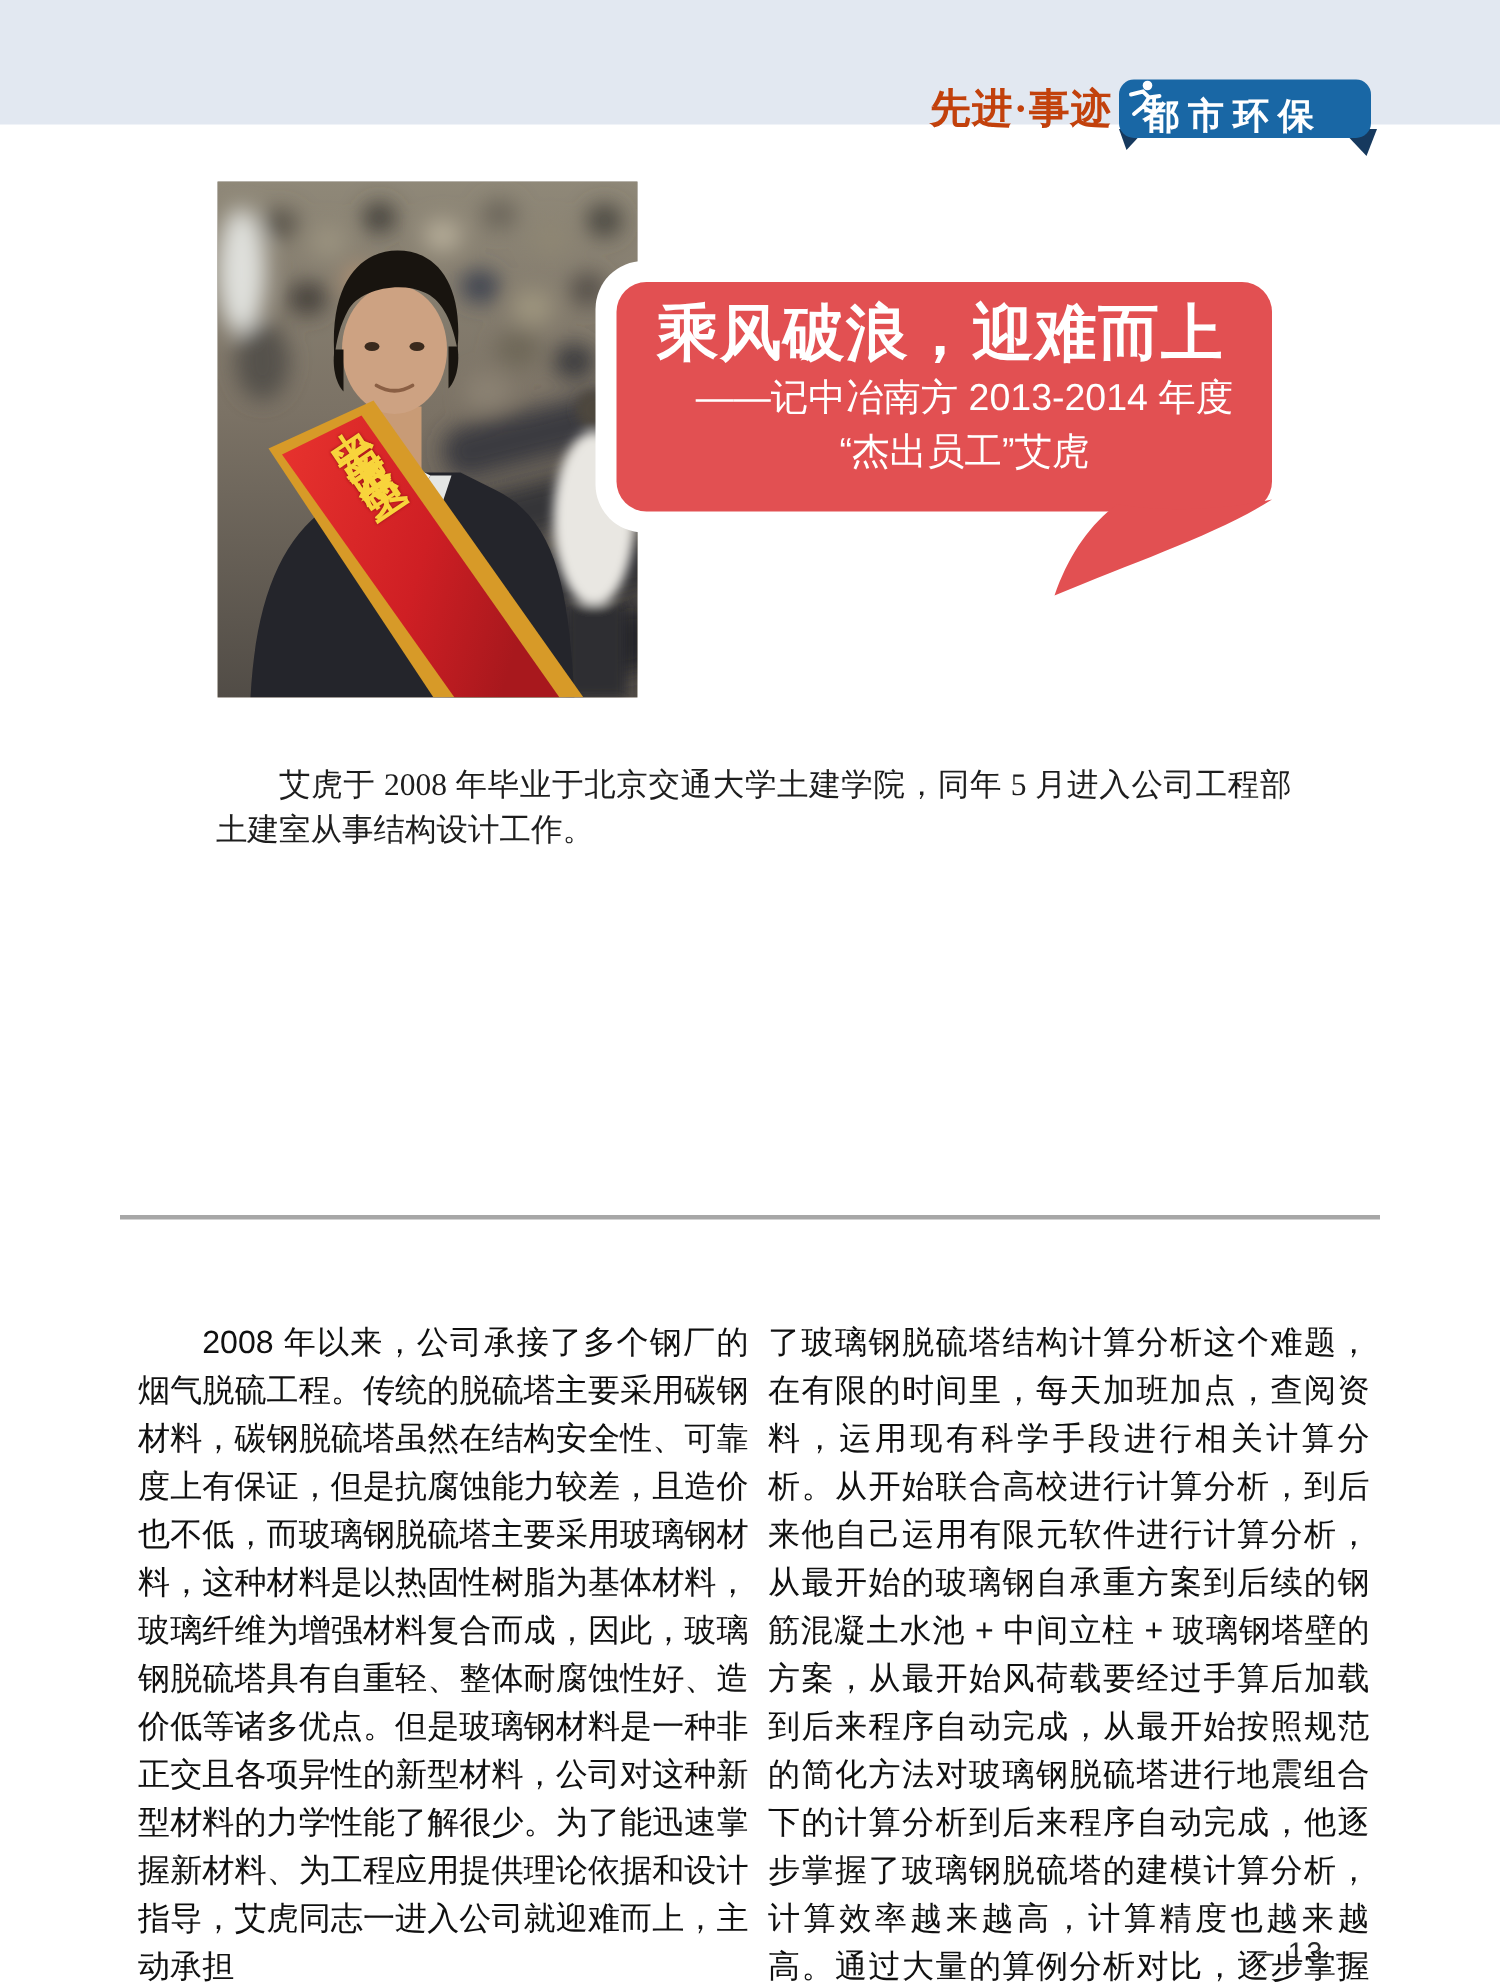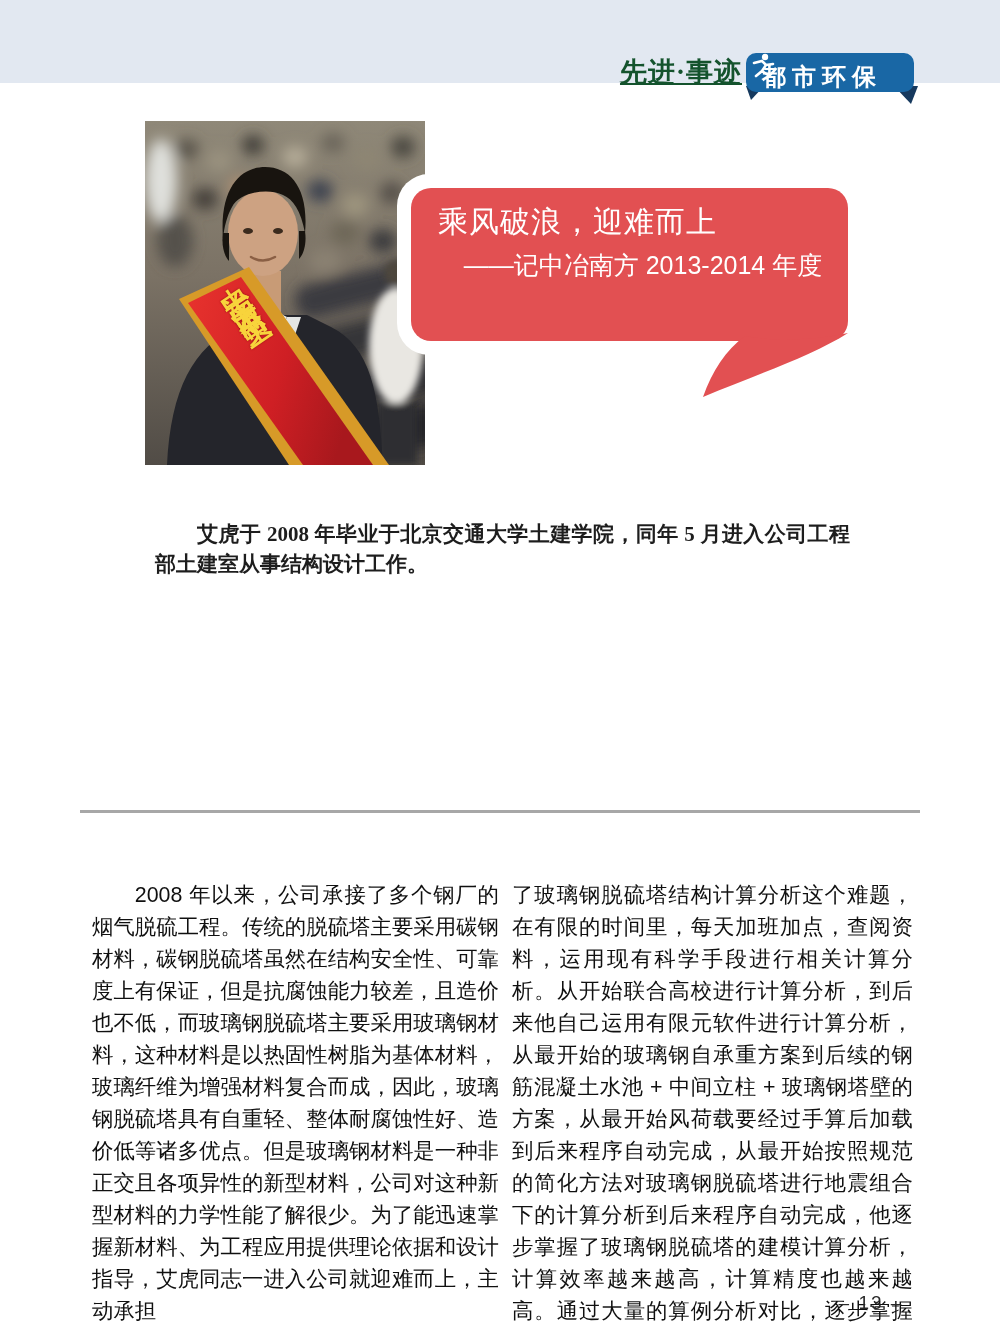--- a/index.html
+++ b/index.html
@@ -4,22 +4,22 @@
 <style>
   html,body{margin:0;padding:0;}
   body{
     width:1000px;height:1324px;position:relative;background:#ffffff;
     font-family:"Liberation Sans",sans-serif;overflow:hidden;
   }
   
   .top-band{position:absolute;left:0;top:0;width:1000px;height:83px;background:#e2e8f1;}
   .header-label{
     position:absolute;left:600px;top:54px;width:142px;text-align:right;
-    font-family:"Liberation Serif",serif;font-weight:bold;font-size:27px;color:#14532d;
-    letter-spacing:1px;white-space:nowrap;text-decoration:underline;
+    font-family:"Liberation Serif",serif;font-weight:bold;font-size:27px;color:#c2410c;
+    letter-spacing:1px;white-space:nowrap;
   }
   .badge-wrap{position:absolute;left:746px;top:50px;width:172px;height:58px;}
   .badge-wrap svg{position:absolute;left:0;top:0;}
   .badge-text{
     position:absolute;left:16px;top:11px;color:#ffffff;font-weight:bold;font-size:24px;
     letter-spacing:6px;white-space:nowrap;font-family:Liberation Mono, monospace;
   }
   .runner{position:absolute;left:128px;top:8px;}
   
   .photo{
@@ -36,31 +36,31 @@
   
   .bubble-outline{
     position:absolute;left:397px;top:174px;width:464px;height:181px;background:#ffffff;
     border-radius:32px;z-index:2;
   }
   .bubble{
     position:absolute;left:411px;top:188px;width:437px;height:153px;background:#e25052;
     border-radius:20px;z-index:3;color:#ffffff;box-sizing:border-box;padding:9px 0 0 27px;
   }
   .bubble-title{
-    font-size:30px;font-weight:400;line-height:50px;letter-spacing:1px;white-space:nowrap;
+    font-size:41px;font-weight:700;line-height:50px;letter-spacing:1px;white-space:nowrap;
   }
   .bubble-sub{font-size:25px;line-height:36px;white-space:nowrap;font-weight:500;text-align:center;}
   .bubble-tail{position:absolute;left:690px;top:326px;z-index:3;}
   
   .intro{
     position:absolute;left:144px;top:509px;width:717px;z-index:0;
     font-family:"Liberation Serif",serif;font-size:21px;line-height:29.6px;color:#1d1d1d;
     text-align:justify;text-justify:inter-ideograph;
   }
-  .intro p{margin:11px;text-indent:2em;font-weight:bold;}
+  .intro p{margin:0;text-indent:2em;}
   
   .divider{position:absolute;left:80px;top:810px;width:840px;height:3px;background:#a7a7a7;}
   
   .col{position:absolute;top:879px;color:#101010;}
   .col-left{left:92px;width:407px;}
   .col-right{left:512px;width:401px;}
   .col-heading{
     font-size:22px;font-weight:bold;line-height:30px;margin:0 0 8px 0;color:#000;
     letter-spacing:0.5px;
   }
@@ -167,20 +167,21 @@
       <path d="M 43 182 L 96 156 L 228 344 L 158 344 Z" fill="url(#sashg)"></path>
     </g>
   </svg>
   <div class="sash-text">中冶南方杰出员工</div>
 </div>
 
 <div class="bubble-outline"></div>
 <div class="bubble">
   <div class="bubble-title">乘风破浪，迎难而上</div>
   <div class="bubble-sub">——记中冶南方 2013-2014 年度</div>
+  <div class="bubble-sub">“杰出员工”艾虎</div>
 </div>
 <svg class="bubble-tail" width="170" height="80" viewBox="0 0 170 80">
   <path d="M 55 10 C 36 24 22 45 13 71 C 68 48 122 30 158 7 C 122 15 80 15 55 10 Z" fill="#e25052"></path>
 </svg>
 
 <div class="intro">
   <p>艾虎于 2008 年毕业于北京交通大学土建学院，同年 5 月进入公司工程部土建室从事结构设计工作。</p>
 </div>
 
 <div class="divider"></div>

